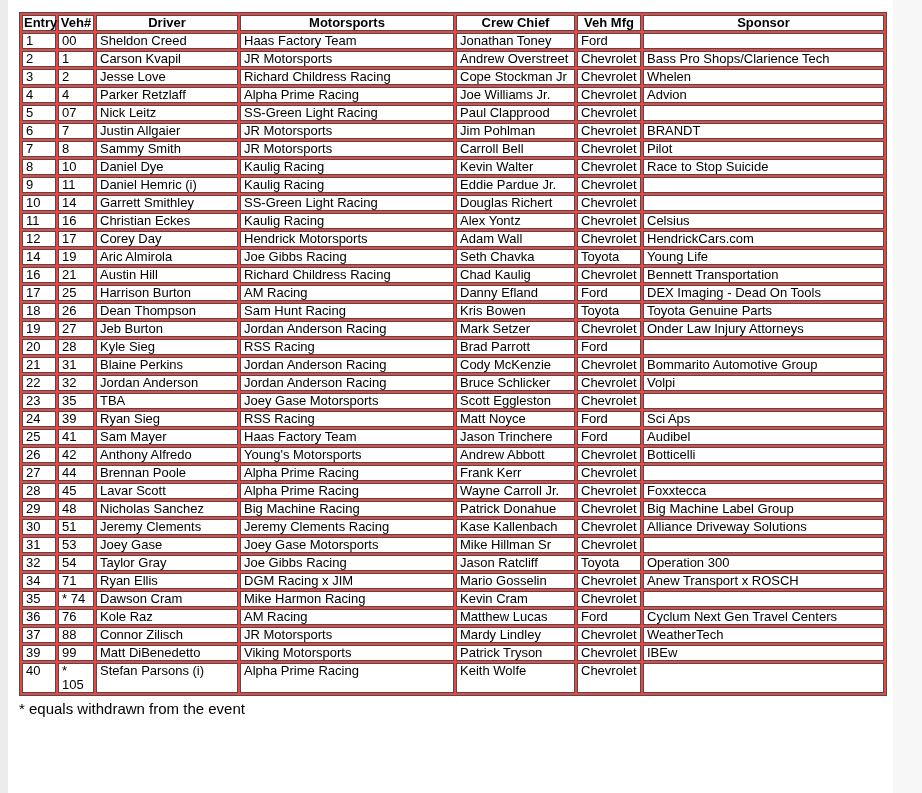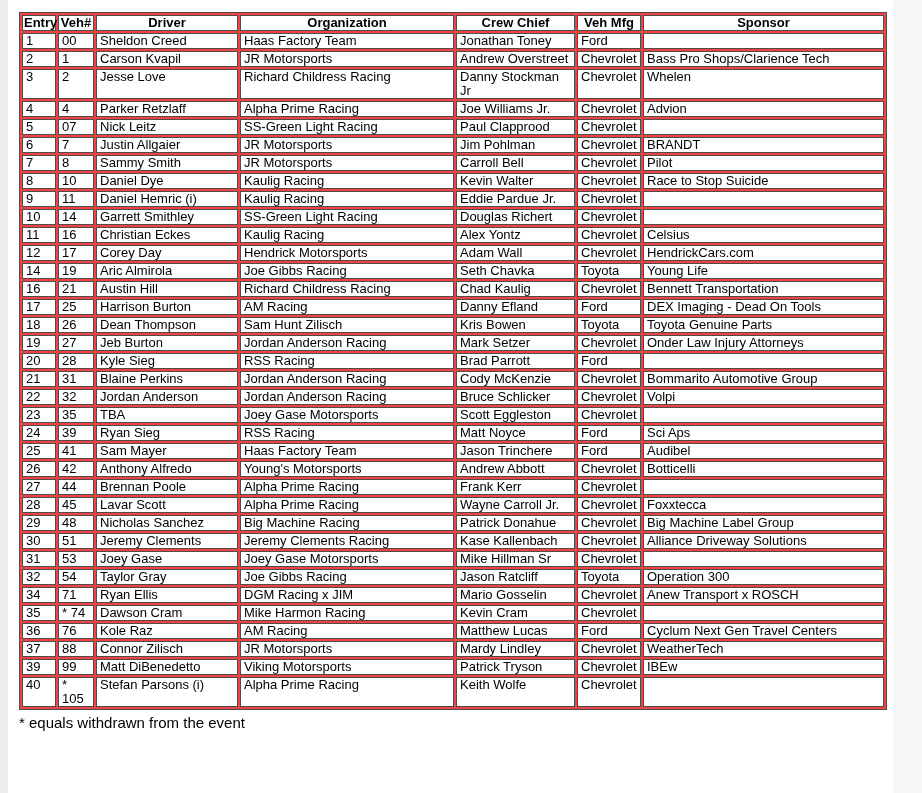--- a/index.html
+++ b/index.html
@@ -88,21 +88,21 @@
         <col class="col-w-org">
         <col class="col-w-crew">
         <col class="col-w-mfg">
         <col class="col-w-sponsor">
       </colgroup>
       <thead>
         <tr>
             <th>Entry</th>
             <th>Veh#</th>
             <th>Driver</th>
-            <th>Organization</th>
+            <th>Motorsports</th>
             <th>Crew Chief</th>
             <th>Veh Mfg</th>
             <th>Sponsor</th>
           </tr>
       </thead>
       <tbody>
           <tr>
             <td class="col-entry">1</td>
             <td class="col-veh">00</td>
             <td class="col-driver">Sheldon Creed</td>
@@ -118,21 +118,21 @@
             <td class="col-org">JR Motorsports</td>
             <td class="col-crew">Andrew Overstreet</td>
             <td class="col-mfg">Chevrolet</td>
             <td class="col-sponsor">Bass Pro Shops/Clarience Tech</td>
           </tr>
           <tr>
             <td class="col-entry">3</td>
             <td class="col-veh">2</td>
             <td class="col-driver">Jesse Love</td>
             <td class="col-org">Richard Childress Racing</td>
-            <td class="col-crew">Danny Stockman Jr</td>
+            <td class="col-crew">Cope Stockman Jr</td>
             <td class="col-mfg">Chevrolet</td>
             <td class="col-sponsor">Whelen</td>
           </tr>
           <tr>
             <td class="col-entry">4</td>
             <td class="col-veh">4</td>
             <td class="col-driver">Parker Retzlaff</td>
             <td class="col-org">Alpha Prime Racing</td>
             <td class="col-crew">Joe Williams Jr.</td>
             <td class="col-mfg">Chevrolet</td>
@@ -234,21 +234,21 @@
             <td class="col-driver">Harrison Burton</td>
             <td class="col-org">AM Racing</td>
             <td class="col-crew">Danny Efland</td>
             <td class="col-mfg">Ford</td>
             <td class="col-sponsor">DEX Imaging - Dead On Tools</td>
           </tr>
           <tr>
             <td class="col-entry">18</td>
             <td class="col-veh">26</td>
             <td class="col-driver">Dean Thompson</td>
-            <td class="col-org">Sam Hunt Zilisch</td>
+            <td class="col-org">Sam Hunt Racing</td>
             <td class="col-crew">Kris Bowen</td>
             <td class="col-mfg">Toyota</td>
             <td class="col-sponsor">Toyota Genuine Parts</td>
           </tr>
           <tr>
             <td class="col-entry">19</td>
             <td class="col-veh">27</td>
             <td class="col-driver">Jeb Burton</td>
             <td class="col-org">Jordan Anderson Racing</td>
             <td class="col-crew">Mark Setzer</td>

